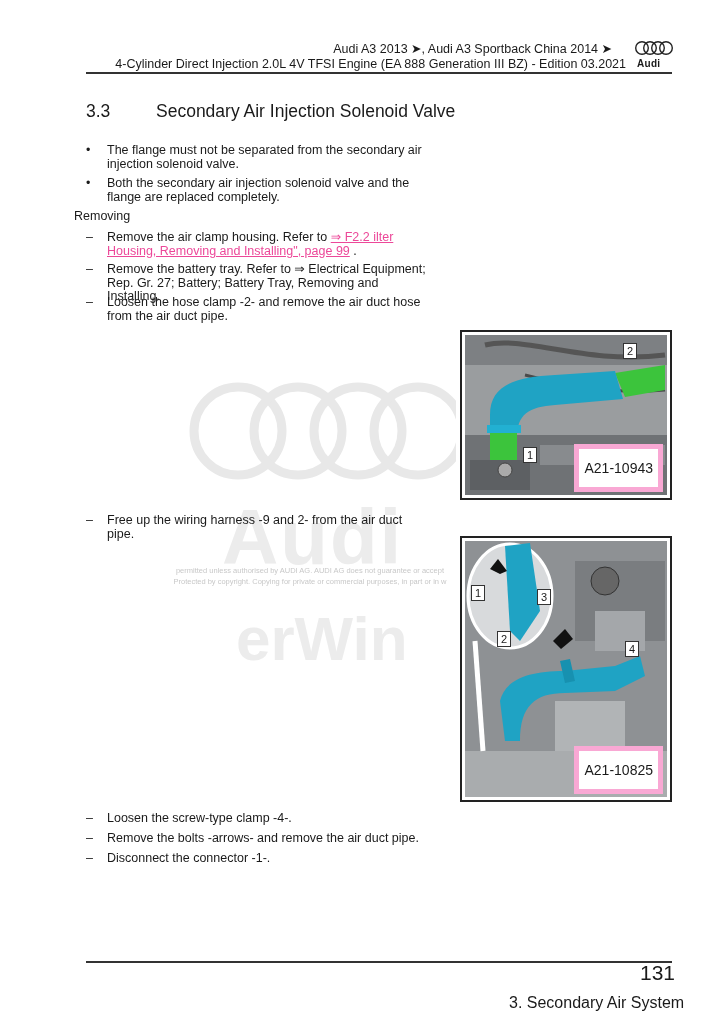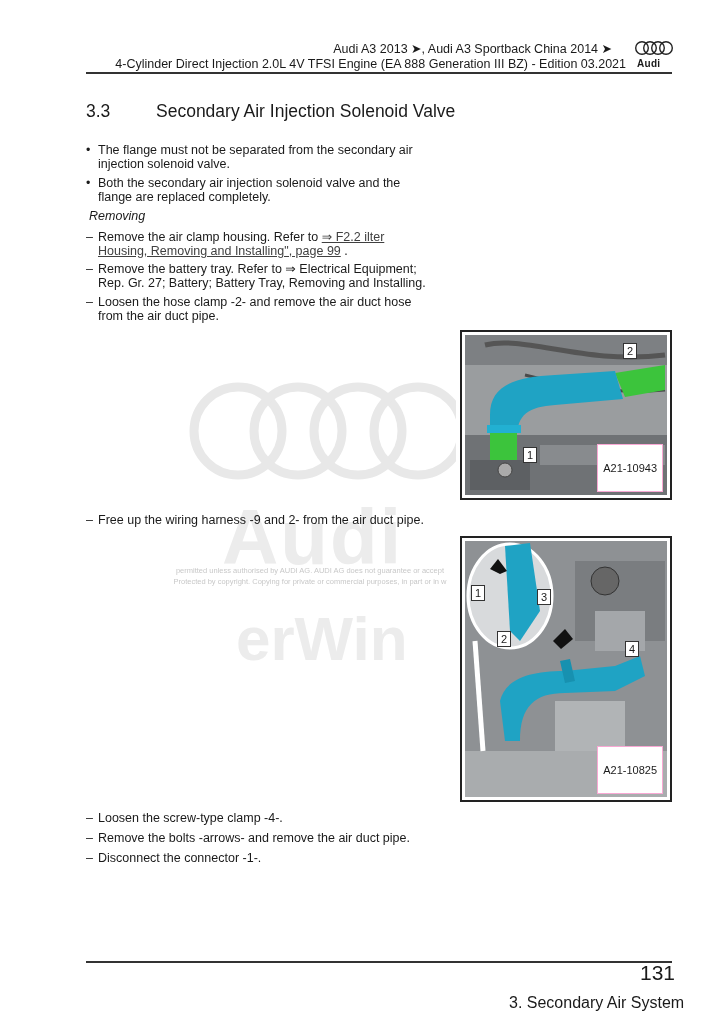--- a/index.html
+++ b/index.html
@@ -18,28 +18,28 @@
   .wm-text { left:160px; top:565px; width:300px; font-size:7.5px; line-height:11px; color:#c8c8c8; text-align:center; white-space:nowrap; overflow:hidden; }
   .wm-erwin { left:236px; top:603px; font-size:62px; font-weight:bold; color:#ececec; }
 
   
   .sec-num { left:86px; top:101px; font-size:17.5px; }
   .sec-title { left:156px; top:101px; font-size:17.5px; line-height:20px; width:300px; }
 
   .txt { font-size:12.5px; line-height:13.5px; }
   .item { position:absolute; left:86px; width:345px; }
   .item .mark { position:absolute; left:0; top:0; width:14px; }
-  .item .body { margin-left:12px; }
-  .link { color:#404040; text-decoration:underline; }
-  .subhead { left:89px; top:209px; font-size:12.5px;font-style:italic; }
+  .item .body { margin-left:21px; }
+  .link { color:#ec4899; text-decoration:underline; }
+  .subhead { left:74px; top:209px; font-size:12.5px; }
 
   
   .fig { position:absolute; border:2px solid #222; background:#fff; }
   .fig-inner { position:absolute; left:3px; top:3px; right:3px; bottom:3px; overflow:hidden; background:#8a8d90; }
-  .fig-label { position:absolute; background:#fff; border:1px solid #f9a8d4; font-size:11px; padding:17px 5px; }
+  .fig-label { position:absolute; background:#fff; border:5px solid #f9a8d4; font-size:14px; padding:11px 5px; }
   .callout { position:absolute; background:#fff; border:1px solid #333; font-size:11px; width:12px; height:14px; text-align:center; line-height:14px; }
 
   
   .ftr-rule { left:86px; top:961px; width:586px; height:1.5px; background:#333; }
   .ftr-section { left:509px; top:994px; font-size:16px; }
   .ftr-page { left:640px; top:961px; font-size:21px; }
 </style>
 </head>
 <body>
 

